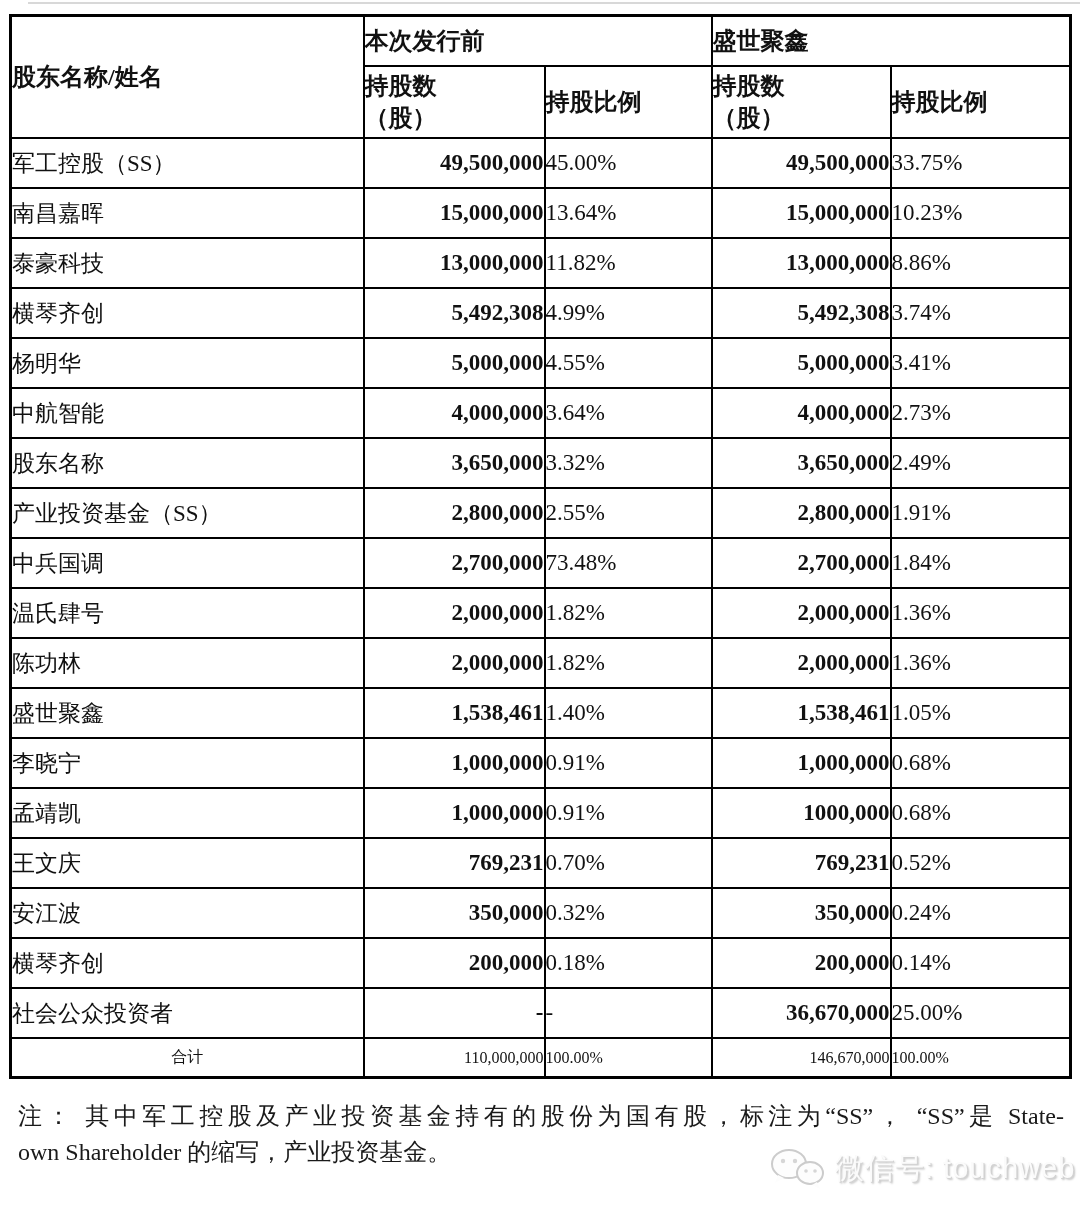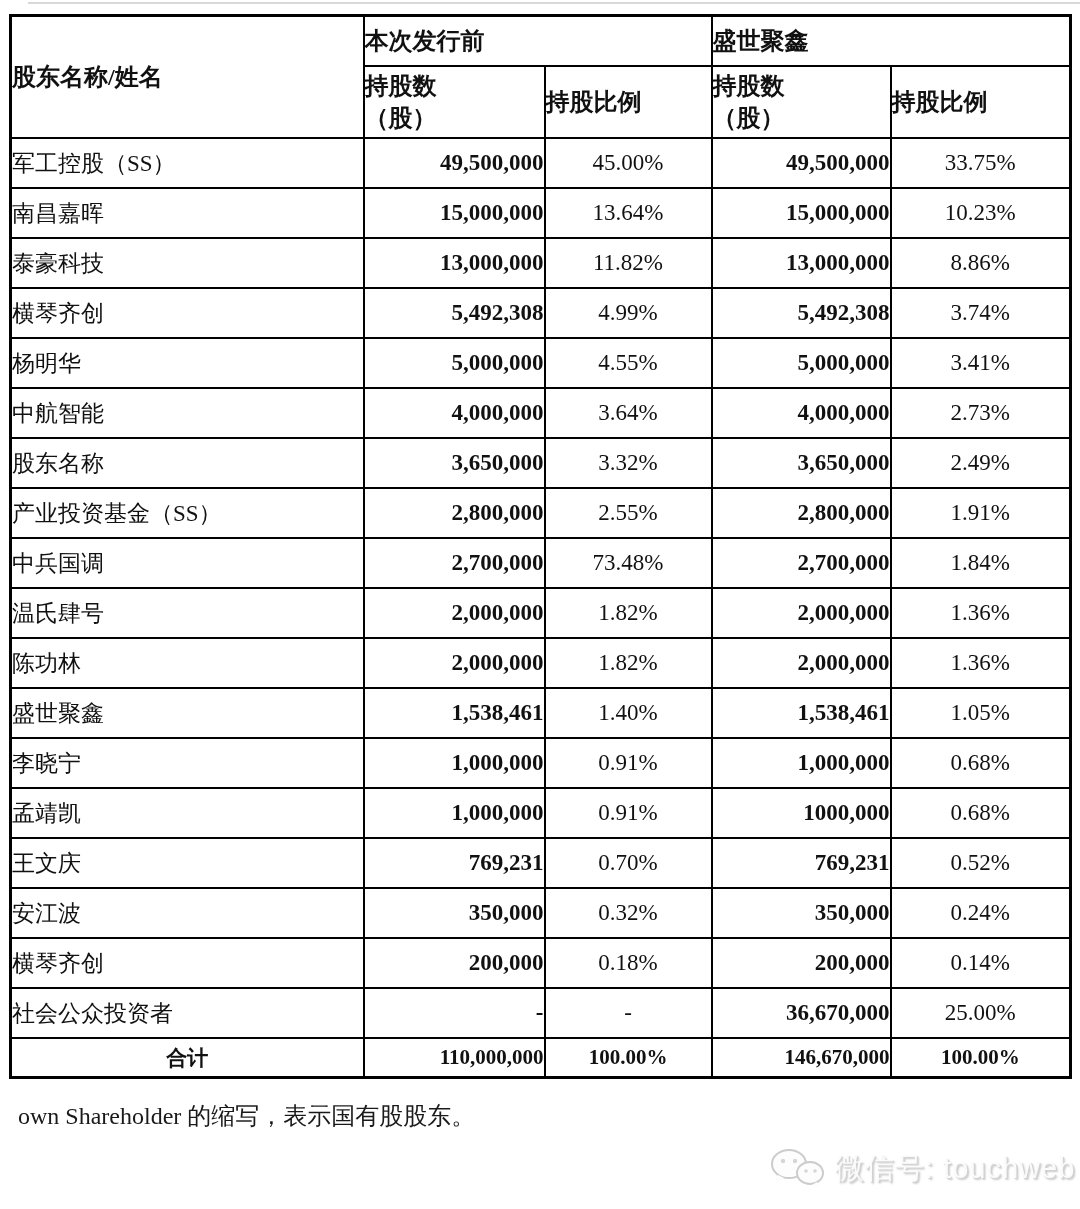--- a/index.html
+++ b/index.html
@@ -44,25 +44,25 @@
   table.holders th {
     font-weight: bold;
     text-align: left;
     font-size: 24px;
   }
   th.h-group { height: 48px; }
   tr.subhead th { height: 70px; line-height: 32px; }
   tr.data-row td { height: 48px; }
   td.c-name { }
   td.c-num  { text-align: right; padding-right: 15px; font-weight: bold; }
-  td.c-pct  { text-align: center; padding-right: 11px; }
+  td.c-pct  { text-align: left; padding-right: 11px; }
   tr.total-row td {
-    font-weight: bold;
+    font-weight: normal;
     height: 37px;
-    font-size: 21px;
+    font-size: 16px;
   }
   tr.total-row td.c-name { text-align: center; }
   .note {
     position: absolute;
     top: 1098px;
     left: 18px;
     width: 1046px;
     font-size: 24px;
     line-height: 36px;
     color: #1a1a1a;
@@ -260,21 +260,22 @@
       <td class="c-name">合计</td>
       <td class="c-num">110,000,000</td>
       <td class="c-pct">100.00%</td>
       <td class="c-num">146,670,000</td>
       <td class="c-pct">100.00%</td>
     </tr>
   </tbody>
 </table>
 
 <div class="note">
-  <div class="l2">own Shareholder 的缩写，表示国有股股东。</div>
+  <div class="l1">注： 其中军工控股及产业投资基金持有的股份为国有股，标注为“SS”， “SS”是 State-</div>
+  <div class="l2">own Shareholder 的缩写，产业投资基金。</div>
 </div>
 
 <div class="watermark">
   <span class="wm-icon">
     <svg width="58" height="46" viewBox="0 0 58 46">
       <g fill="#fdfdfd" stroke="#cccccc" stroke-width="2">
         <ellipse cx="21" cy="18" rx="17" ry="14"></ellipse>
         <path d="M10 29 L7 37 L16 32 Z" stroke="none" fill="#fdfdfd"></path>
         <ellipse cx="42" cy="27" rx="13" ry="11"></ellipse>
         <path d="M49 36 L52 43 L44 39 Z" stroke="none" fill="#fdfdfd"></path>

